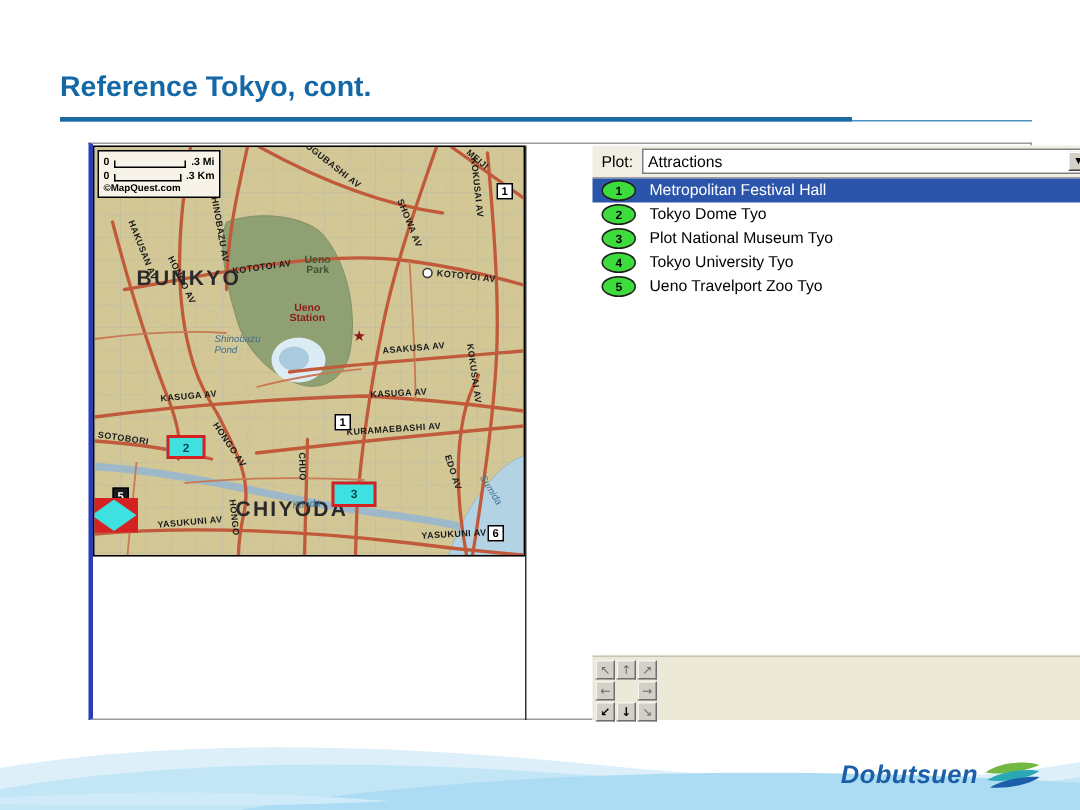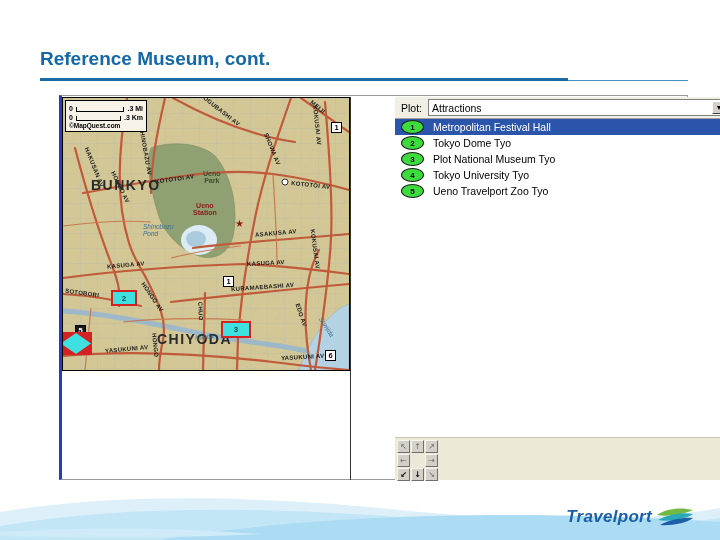--- a/index.html
+++ b/index.html
@@ -72,21 +72,21 @@
   
   .waves{position:absolute;left:0;bottom:0;width:720px;height:58px;}
   .logo{position:absolute;right:26px;bottom:12px;display:flex;align-items:center;gap:4px;}
   .logo-text{font-size:17px;font-weight:bold;font-style:italic;color:#1b5fa8;letter-spacing:.3px;}
 </style>
 </head>
 <body>
 
 <div class="slide">
 
-  <div class="title">Reference Museum, cont.</div>
+  <div class="title">Reference Tokyo, cont.</div>
   <div class="rule-thin"></div>
   <div class="rule-thick"></div>
 
   <div class="container"></div>
   <div class="divider"></div>
 
   <div class="map">
     <svg class="geo" width="286" height="272" viewBox="0 0 286 272">
       <defs>
         <pattern id="g1" width="17" height="15" patternUnits="userSpaceOnUse">
@@ -250,21 +250,21 @@
   </div>
 
   <svg class="waves" viewBox="0 0 720 58" preserveAspectRatio="none">
     <path d="M0,30 C120,10 260,14 400,28 C540,42 640,40 720,26 L720,58 L0,58 Z" fill="#ddf0fa"></path>
     <path d="M0,44 C140,20 300,26 460,40 C580,50 660,46 720,36 L720,58 L0,58 Z" fill="#c3e6f7"></path>
     <path d="M160,58 C300,34 500,26 720,40 L720,58 Z" fill="#abdcf3"></path>
     <path d="M0,50 C100,44 180,46 260,52 C180,56 80,56 0,54 Z" fill="#cfeaf8"></path>
   </svg>
 
   <div class="logo">
-    <span class="logo-text">Travelport</span>
+    <span class="logo-text">Dobutsuen</span>
     <svg width="38" height="22" viewBox="0 0 38 22">
       <path d="M1,9 C10,2 26,1 37,4 C28,8 12,11 1,9 Z" fill="#73b843"></path>
       <path d="M2,14 C12,8 28,6 37,8 C30,13 13,16 2,14 Z" fill="#2aa8b4"></path>
       <path d="M4,19 C14,13 30,11 37,12 C31,17 15,20 4,19 Z" fill="#1b5fa8"></path>
     </svg>
   </div>
 
 </div>
 
 </body></html>

